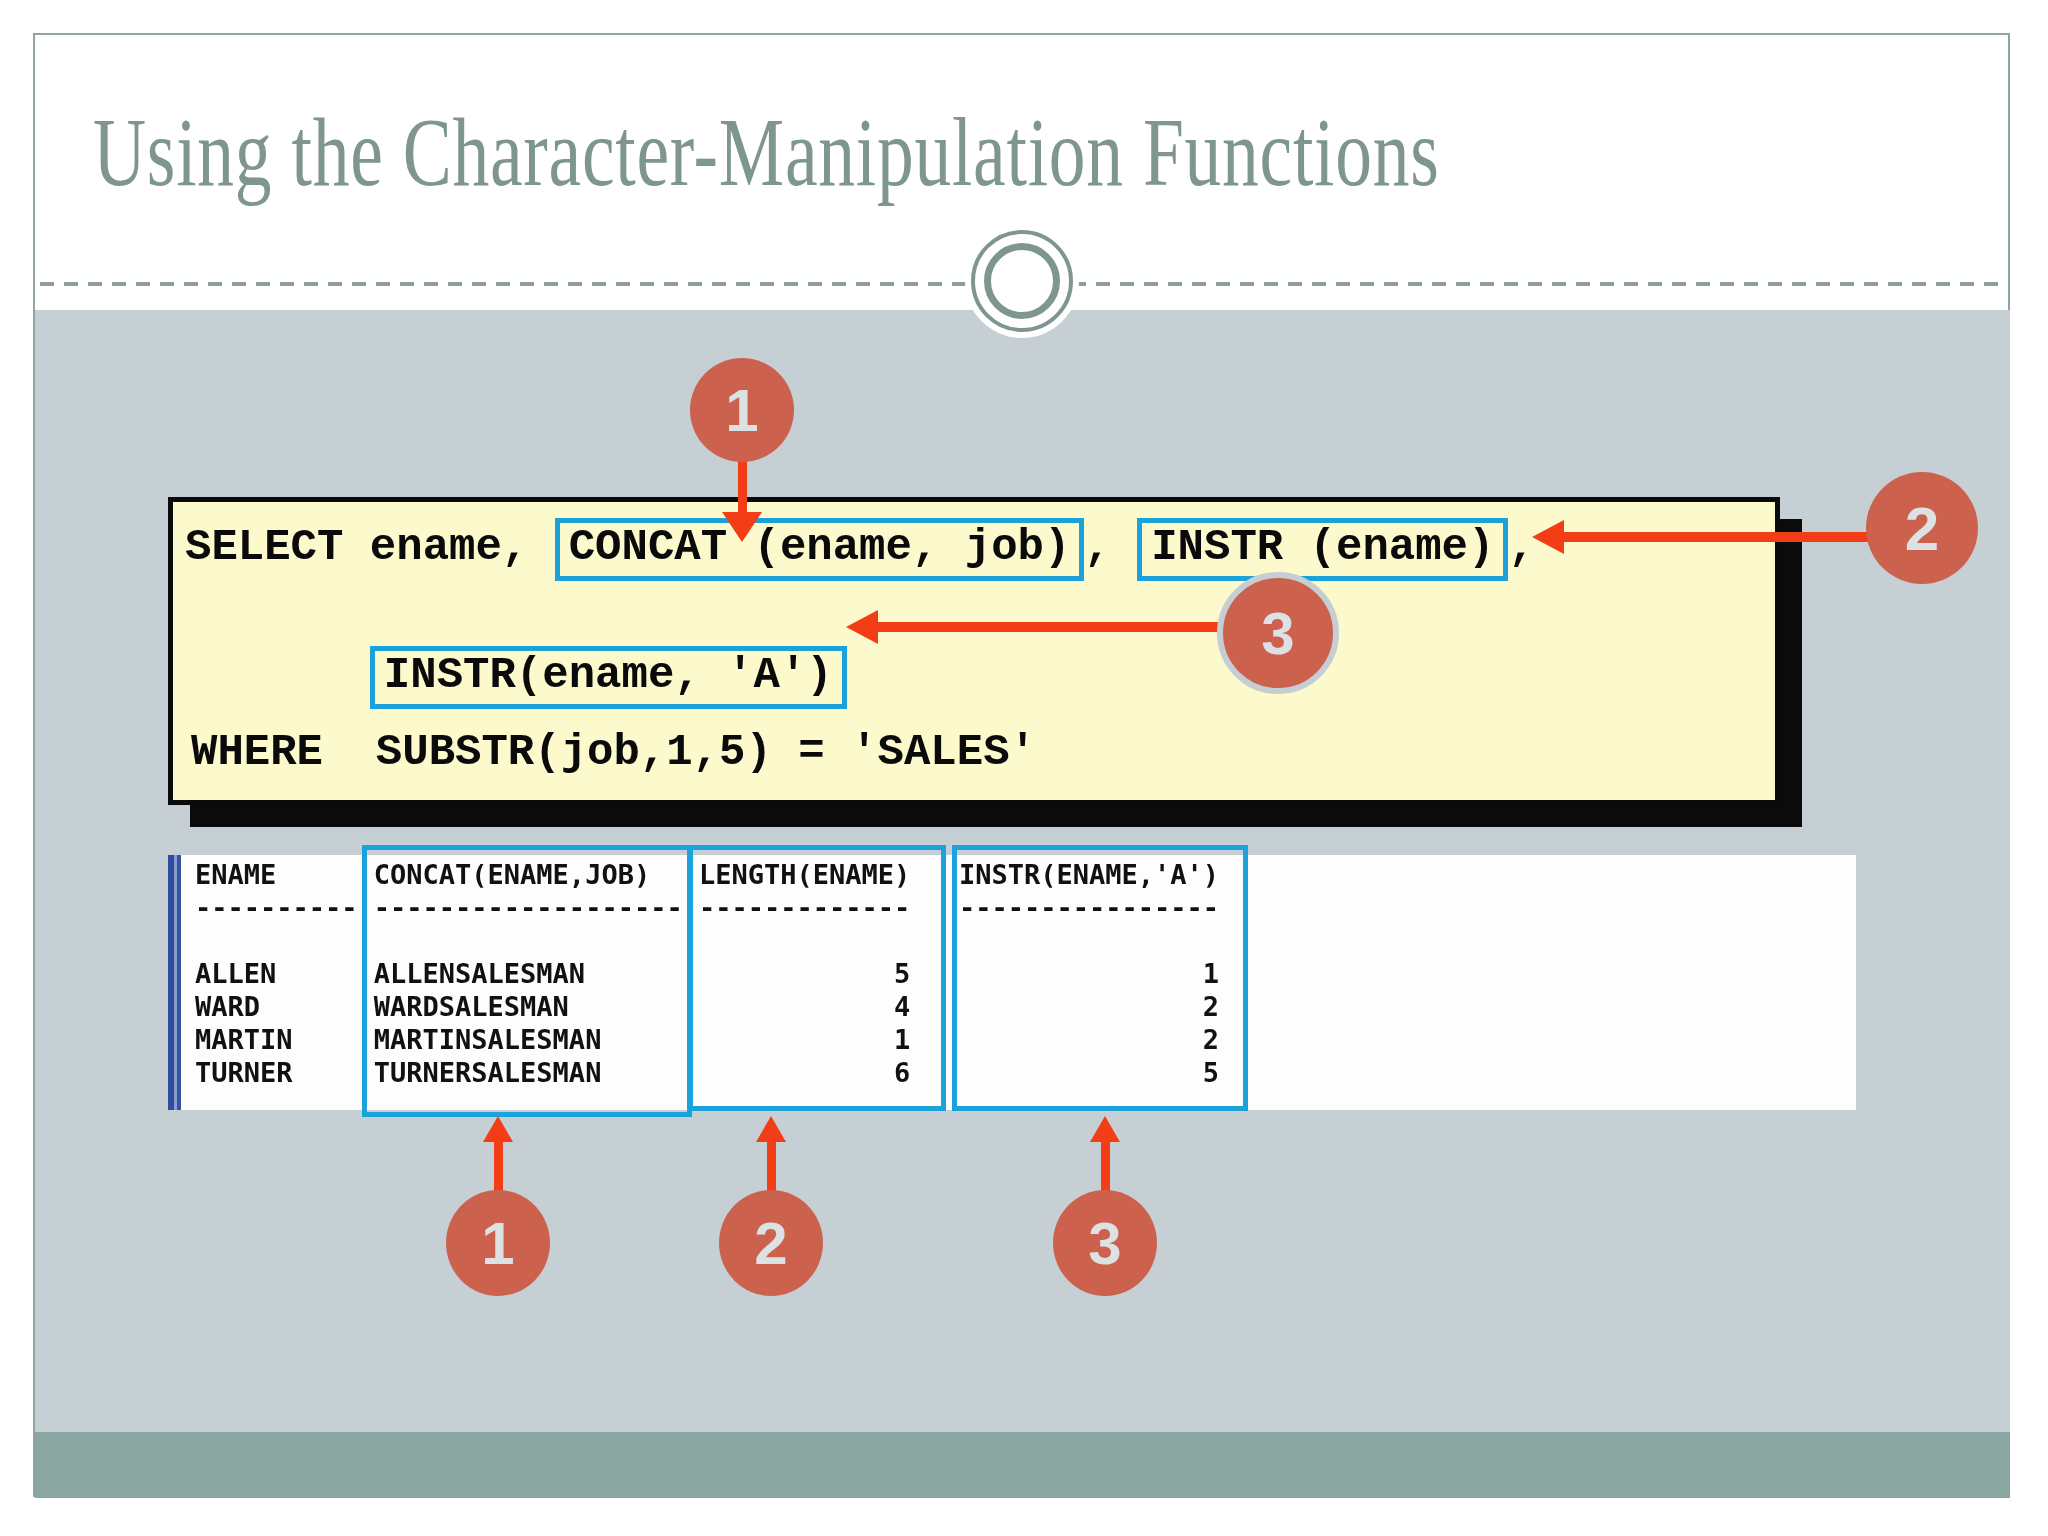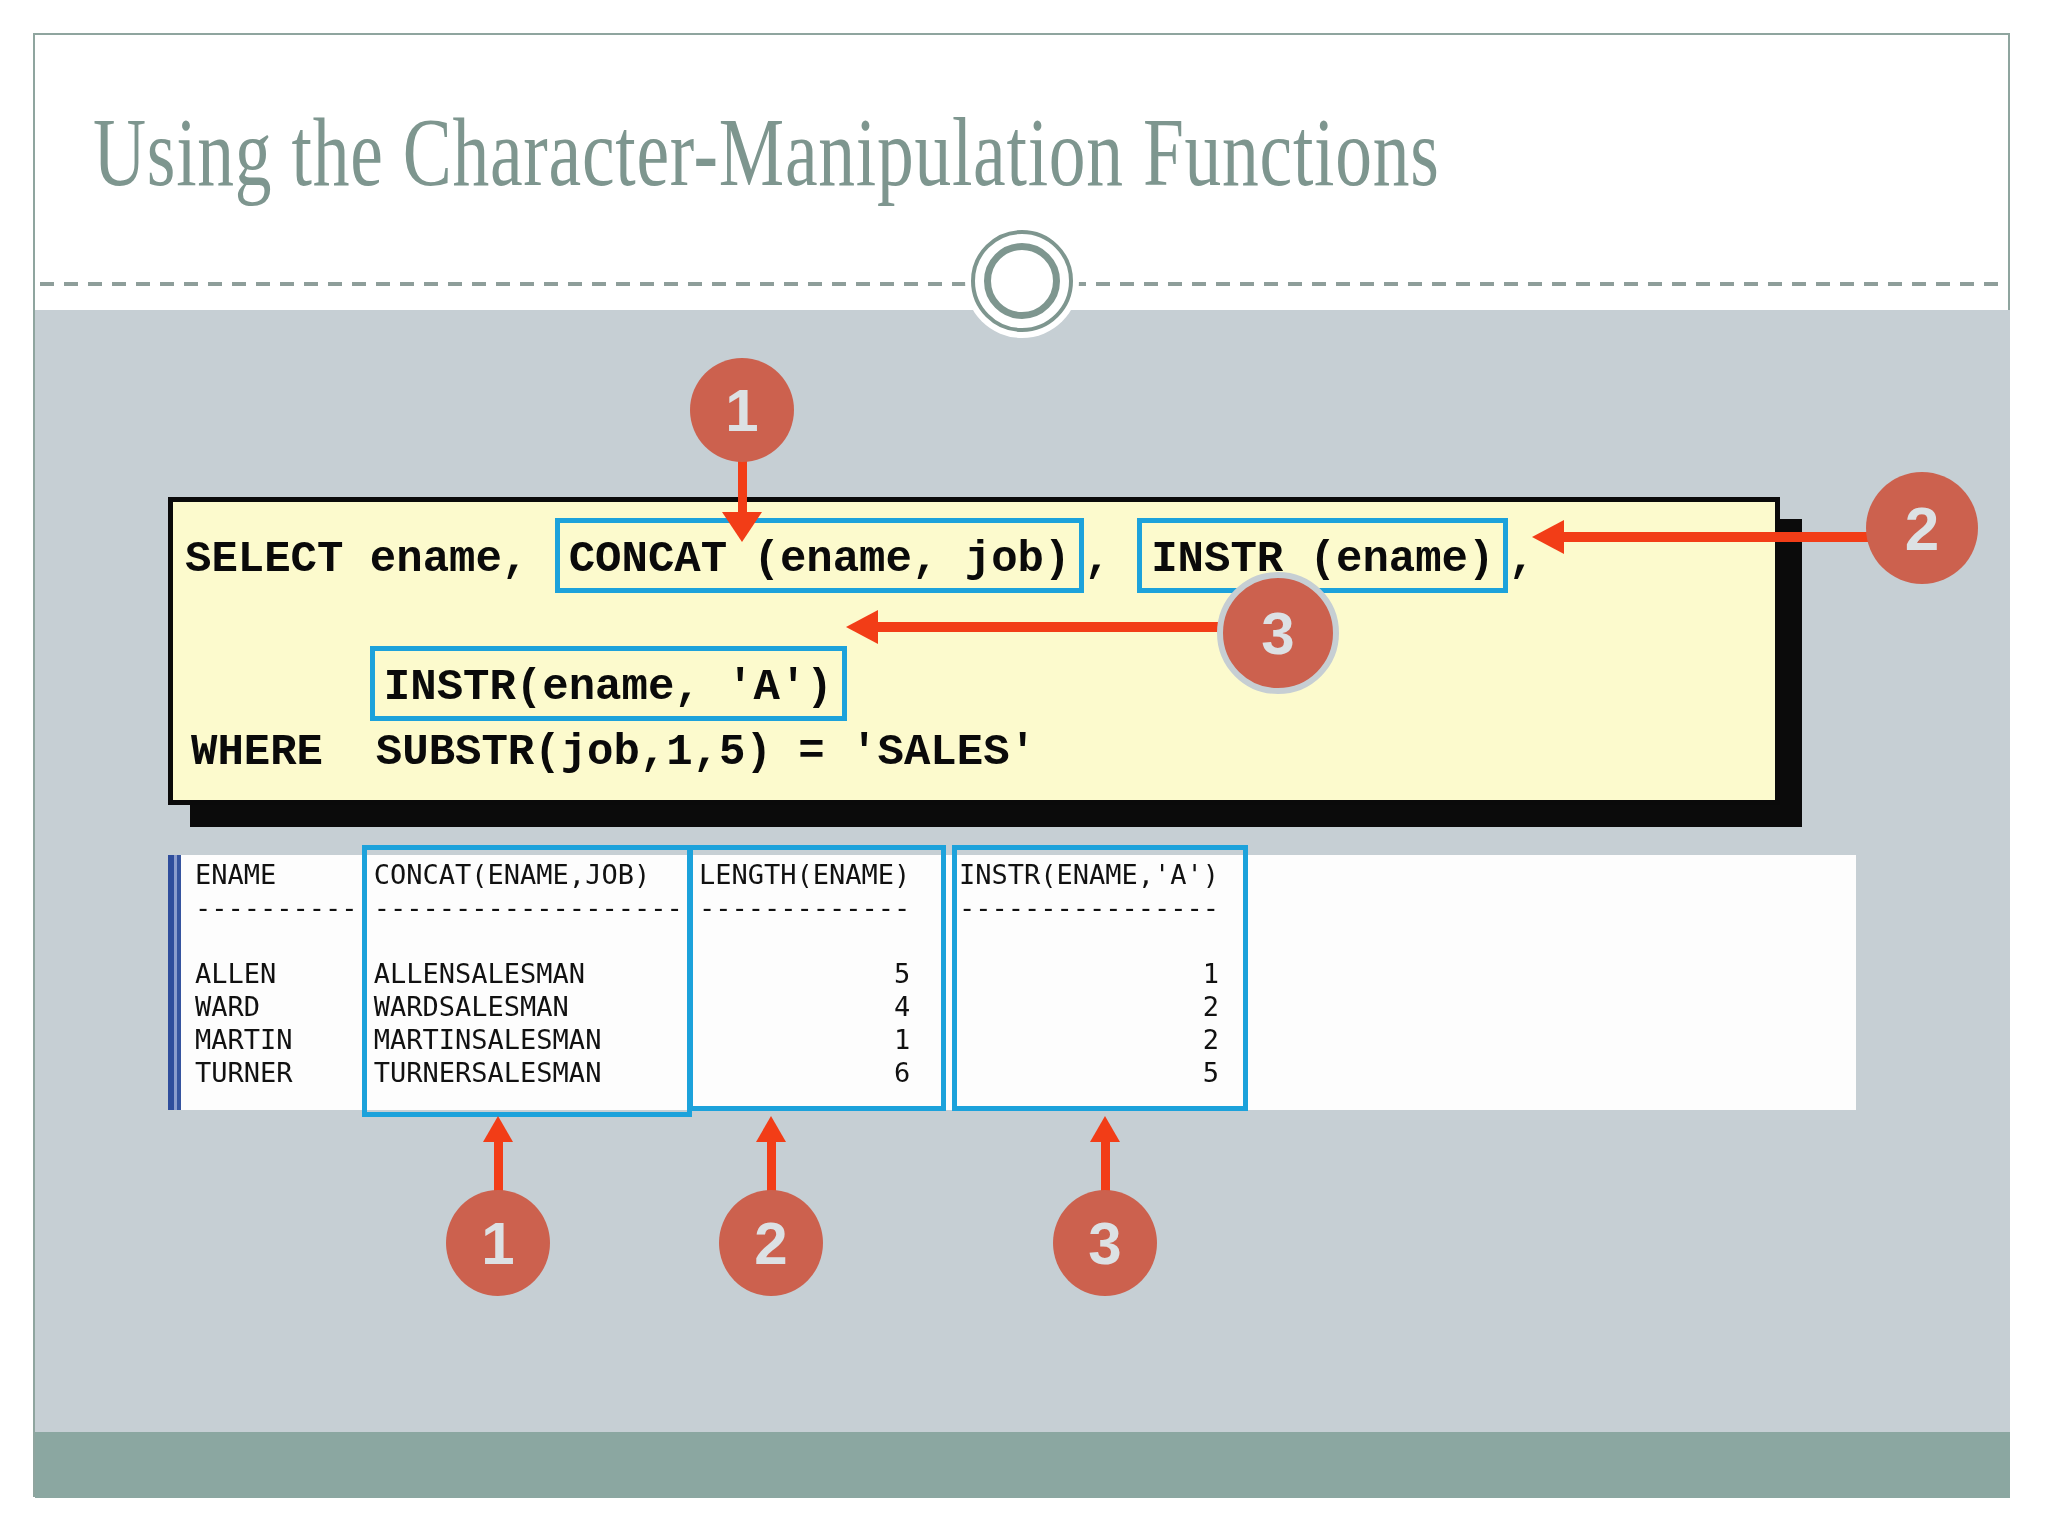--- a/index.html
+++ b/index.html
@@ -29,32 +29,32 @@
     font-family:"Liberation Serif","DejaVu Serif",serif;font-size:98px;font-weight:400;
     white-space:nowrap;transform:scaleX(0.75);transform-origin:left top;letter-spacing:1px;}
 
   
   .code-box{left:168px;top:497px;width:1612px;height:308px;background:#fcfacd;
     border:5px solid #0a0a0a;box-sizing:border-box;box-shadow:22px 22px 0 #0b0b0b;z-index:4;}
   .code-row{position:absolute;left:12px;white-space:pre;
     font-family:"Liberation Mono","DejaVu Sans Mono",monospace;
     font-size:44px;font-weight:700;color:#0a0a0a;line-height:48px;}
   .cr1{top:16px;} .cr2{top:100px;margin-top:44px;} .cr3{top:158px;} .cr4{top:226px;margin-left:6px;}
-  .hl{display:inline-block;border:5px solid #1ca2db;padding:12px 9px 5px;background:transparent;}
+  .hl{display:inline-block;border:5px solid #1ca2db;padding:0 9px 5px;background:transparent;}
 
   
   .result-panel{left:168px;top:855px;width:1688px;height:255px;background:#fdfdfd;z-index:4;
     border-left:14px solid transparent;box-sizing:border-box;
     background-clip:padding-box;}
   .result-stripe{left:168px;top:855px;width:14px;height:255px;z-index:5;
     background:linear-gradient(90deg,#2e4d9c 0 6px,#8a9ccd 6px 9px,#35549f 9px 13px,#fdfdfd 13px);}
   .result-lines{left:195px;top:858px;z-index:5;}
   .rline{white-space:pre;height:33px;line-height:33px;
     font-family:"DejaVu Sans Mono","Liberation Mono",monospace;
-    font-size:27px;font-weight:400;color:#111111;}
+    font-size:27px;font-weight:700;color:#111111;}
 
   
   .tb-box{border:5px solid #1ca2db;box-sizing:border-box;z-index:6;background:transparent;}
   .tb1{left:362px;top:845px;width:330px;height:272px;}
   .tb2{left:688px;top:845px;width:258px;height:266px;}
   .tb3{left:952px;top:845px;width:296px;height:266px;}
 
   
   .badge{border-radius:50%;background:#cc614e;color:#dce1e4;z-index:7;
     display:flex;align-items:center;justify-content:center;

